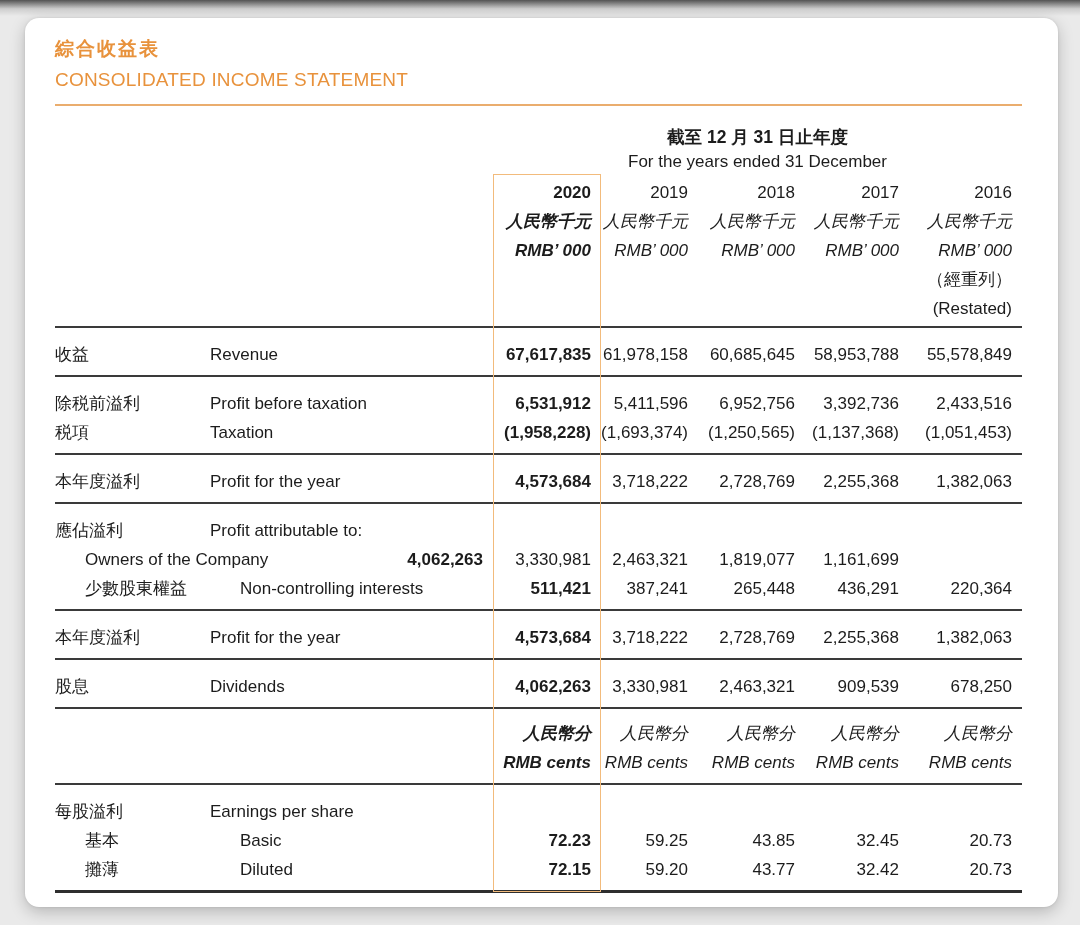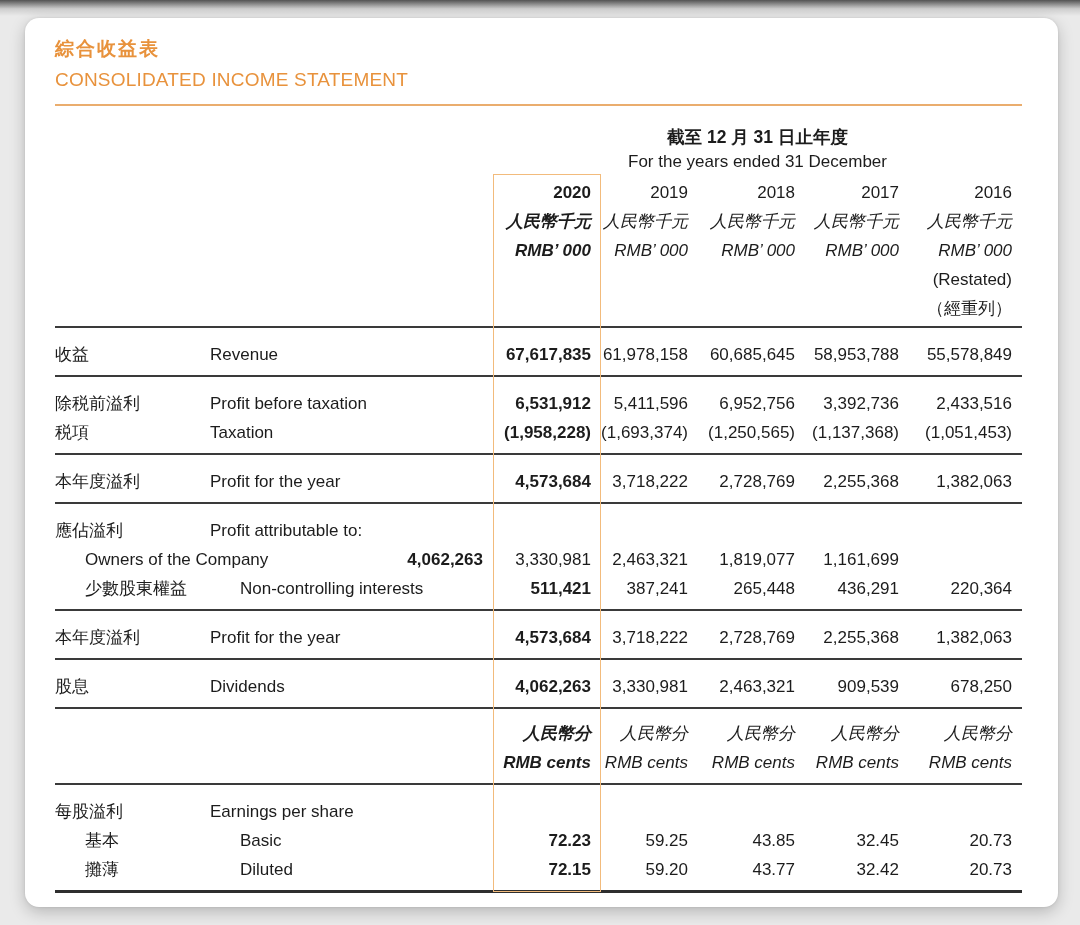--- a/index.html
+++ b/index.html
@@ -97,30 +97,30 @@
             <div class="cell num it">RMB’ 000</div>
             <div class="cell num it">RMB’ 000</div>
           </div>
           <div class="trow">
             <div class="cell"></div>
             <div class="cell"></div>
             <div class="cell"></div>
             <div class="cell"></div>
             <div class="cell"></div>
             <div class="cell"></div>
+            <div class="cell num">（經重列）</div>
+          </div>
+          <div class="trow">
+            <div class="cell"></div>
+            <div class="cell"></div>
+            <div class="cell"></div>
+            <div class="cell"></div>
+            <div class="cell"></div>
+            <div class="cell"></div>
             <div class="cell num">(Restated)</div>
-          </div>
-          <div class="trow">
-            <div class="cell"></div>
-            <div class="cell"></div>
-            <div class="cell"></div>
-            <div class="cell"></div>
-            <div class="cell"></div>
-            <div class="cell"></div>
-            <div class="cell num">（經重列）</div>
           </div>
         </div>
         <div class="sec">
           <div class="trow">
             <div class="cell">收益</div>
             <div class="cell">Revenue</div>
             <div class="cell num b">67,617,835</div>
             <div class="cell num">61,978,158</div>
             <div class="cell num">60,685,645</div>
             <div class="cell num">58,953,788</div>

